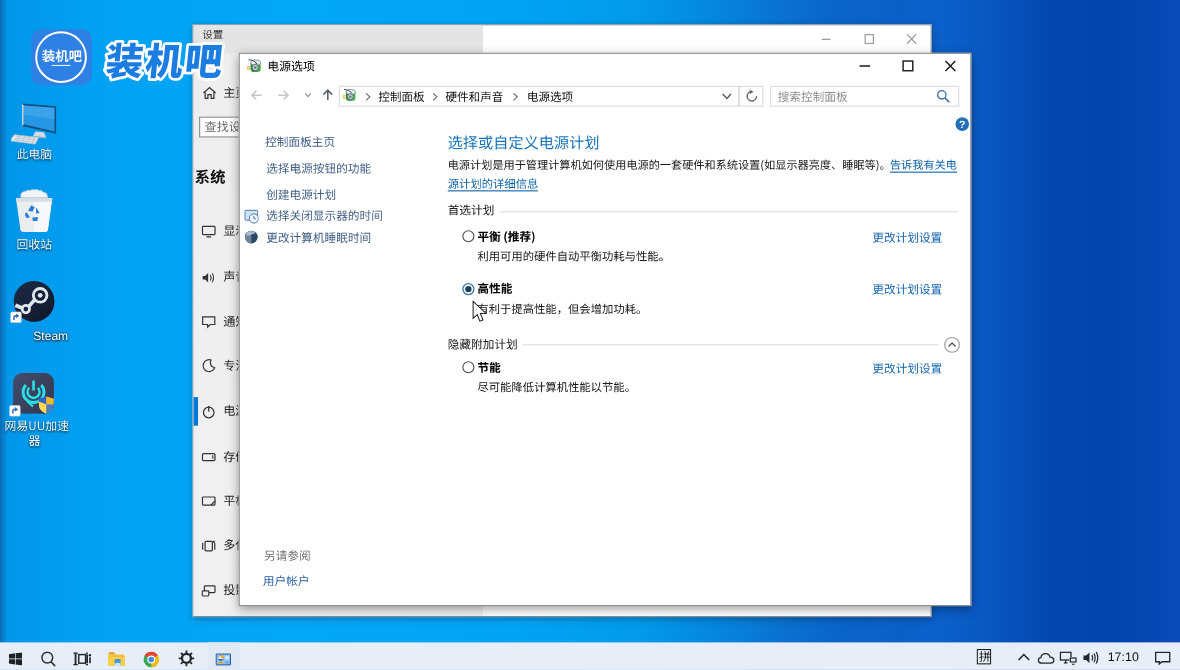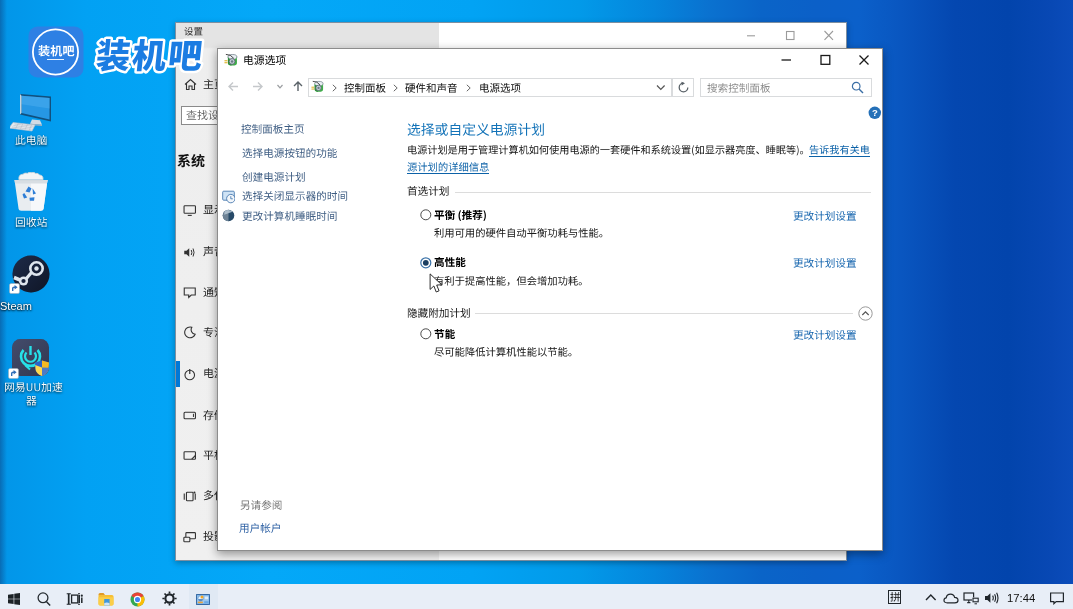--- a/index.html
+++ b/index.html
@@ -55,21 +55,21 @@
   <circle cx="24.5" cy="13.5" r="2.2" fill="#dfe6ee"></circle>
   <circle cx="11.5" cy="26" r="4.6" fill="#dfe6ee"></circle>
   <path d="M2 22.5 L12.5 26.8" stroke="#dfe6ee" stroke-width="3.6" fill="none"></path>
   <path d="M13.5 24.5 L19.5 17.5" stroke="#dfe6ee" stroke-width="3.2" fill="none"></path>
   <circle cx="11.5" cy="26" r="2.1" fill="#17223c"></circle>
 </svg>
 <svg style="position:absolute;left:9px;top:283px" width="11" height="11">
       <rect x="0.5" y="0.5" width="10" height="10" rx="1.5" fill="#fff" stroke="#9aa7b5" stroke-width="0.5"></rect>
       <path d="M3 8 L3 5.2 Q3 3.4 5.2 3.4 L5.6 3.4 L5.6 2 L8.6 4.2 L5.6 6.4 L5.6 5 L5 5 Q4.4 5 4.4 5.8 L4.4 8 Z" fill="#2f6db8"></path>
     </svg>
-<div style="position:absolute;left:0px;top:299.5px;width:62px;text-align:left;font:11px 'Liberation Sans',sans-serif;color:#fff;text-shadow:0 1px 2px rgba(0,0,0,.9),0 0 2px rgba(0,0,0,.6)">Steam</div>
+<div style="position:absolute;left:0px;top:299.5px;width:62px;text-align:right;font:11px 'Liberation Sans',sans-serif;color:#fff;text-shadow:0 1px 2px rgba(0,0,0,.9),0 0 2px rgba(0,0,0,.6)">Steam</div>
 
 <svg style="position:absolute;left:11px;top:338px" width="40" height="41" viewBox="0 0 40 41">
   <rect x="1" y="1" width="37" height="37" rx="8.5" fill="#3d4460"></rect>
   <rect x="1" y="1" width="37" height="37" rx="8.5" fill="url(#uug)" opacity="0.5"></rect>
   <defs>
         <linearGradient id="uug" x1="0" y1="0" x2="1" y2="1">
           <stop offset="0" stop-color="#4a5378"></stop>
           <stop offset="1" stop-color="#262b40"></stop>
         </linearGradient>
       </defs>
@@ -412,21 +412,21 @@
 <rect x="1" y="1" width="9.6" height="7" fill="none" stroke="#20262b" stroke-width="1.2"></rect>
 <path d="M4.2 10.6 L7.4 10.6 M5.8 8 L5.8 10.6" stroke="#20262b" stroke-width="1.1"></path>
 <rect x="9" y="5.4" width="7" height="5.2" fill="#e8eef7"></rect>
 <rect x="10" y="6.2" width="5.2" height="3.6" fill="none" stroke="#20262b" stroke-width="1.1"></rect>
 <path d="M11.5 11.8 L14 11.8" stroke="#20262b" stroke-width="1"></path>
     </svg>
 <svg style="position:absolute;left:984px;top:592px" width="16" height="12" viewBox="0 0 16 12">
 <path d="M1 4 L3.4 4 L6.4 1.2 L6.4 10.8 L3.4 8 L1 8 Z" fill="#20262b"></path>
 <path d="M8.6 3.6 Q10 6 8.6 8.4 M10.6 2.2 Q12.6 6 10.6 9.8 M12.6 0.8 Q15.4 6 12.6 11.2" fill="none" stroke="#20262b" stroke-width="1.1"></path>
     </svg>
-<div style="position:absolute;left:1007px;top:591.5px;width:30px;font:11.3px 'Liberation Sans',sans-serif;color:#111">17:44</div>
+<div style="position:absolute;left:1007px;top:591.5px;width:30px;font:11.3px 'Liberation Sans',sans-serif;color:#111">17:10</div>
 <svg style="position:absolute;left:1049px;top:592px" width="16" height="13" viewBox="0 0 16 13">
 <path d="M1.6 1 L14.4 1 L14.4 9.6 L7.2 9.6 L4.9 11.7 L4.9 9.6 L1.6 9.6 Z" fill="none" stroke="#20262b" stroke-width="1.2"></path>
     </svg>
 <svg style="position:absolute;left:28px;top:26px" width="56" height="52" viewBox="0 0 56 52">
 <rect x="0.5" y="0.5" width="55" height="51" rx="9" fill="#2e80e4"></rect>
 <circle cx="27.5" cy="26" r="22.6" fill="none" stroke="#fff" stroke-width="1.8"></circle>
 </svg>
 <svg style="position:absolute;left:35.5px;top:43.2px;overflow:visible;" width="41" height="16">
       <path transform="translate(2,12.4)" d="M0.6 -9C1.1 -8.6 1.8 -8 2.1 -7.7L3 -8.6C2.6 -9 2 -9.5 1.4 -9.8ZM5.1 -4.5 5.3 -4H0.5V-2.8H4.2C3.2 -2.2 1.7 -1.7 0.3 -1.5C0.6 -1.2 0.9 -0.8 1.1 -0.4C1.7 -0.6 2.4 -0.8 3 -1V-0.8C3 -0.2 2.5 -0 2.2 0.1C2.4 0.3 2.6 0.9 2.7 1.2C3 1 3.5 0.9 6.9 0.2C6.9 -0.1 7 -0.7 7 -1L4.4 -0.5V-1.6C5 -2 5.6 -2.3 6 -2.8C7 -0.7 8.5 0.5 11.1 1C11.2 0.7 11.6 0.1 11.9 -0.2C10.9 -0.3 10 -0.6 9.3 -1C9.9 -1.3 10.6 -1.7 11.2 -2.1L10.3 -2.8H11.7V-4H7C6.9 -4.3 6.7 -4.6 6.5 -4.9ZM8.3 -1.7C7.9 -2 7.6 -2.4 7.4 -2.8H10C9.6 -2.5 8.9 -2 8.3 -1.7ZM7.4 -10.4V-8.9H4.8V-7.7H7.4V-6.2H5.1V-5H11.3V-6.2H8.9V-7.7H11.6V-8.9H8.9V-10.4ZM0.4 -6.2 0.8 -5C1.5 -5.3 2.3 -5.6 3 -5.9V-4.5H4.4V-10.4H3V-7.2C2 -6.8 1 -6.4 0.4 -6.2Z M18.2 -9.7V-5.7C18.2 -3.9 18 -1.5 16.4 0.1C16.7 0.3 17.3 0.8 17.5 1.1C19.3 -0.7 19.6 -3.6 19.6 -5.7V-8.3H21.1V-1C21.1 0.1 21.2 0.4 21.4 0.6C21.6 0.9 22 1 22.3 1C22.5 1 22.8 1 23 1C23.2 1 23.5 0.9 23.7 0.7C23.9 0.6 24 0.4 24.1 -0C24.2 -0.4 24.2 -1.2 24.3 -1.9C23.9 -2 23.5 -2.2 23.2 -2.5C23.2 -1.7 23.2 -1.2 23.2 -0.9C23.1 -0.6 23.1 -0.5 23.1 -0.5C23 -0.4 23 -0.4 22.9 -0.4C22.9 -0.4 22.8 -0.4 22.7 -0.4C22.7 -0.4 22.6 -0.4 22.6 -0.5C22.5 -0.5 22.5 -0.7 22.5 -1V-9.7ZM14.6 -10.4V-7.8H12.7V-6.5H14.4C14 -5 13.2 -3.4 12.4 -2.4C12.7 -2 13 -1.4 13.1 -1C13.7 -1.7 14.2 -2.7 14.6 -3.8V1.1H16V-4C16.3 -3.5 16.7 -2.9 16.9 -2.5L17.7 -3.7C17.4 -4 16.4 -5.3 16 -5.7V-6.5H17.5V-7.8H16V-10.4Z M25.2 -9.3V-1H26.5V-2.1H28.9V-9.3ZM26.5 -8H27.5V-3.5H26.5ZM31.1 -8.3H32V-4.9H31.1ZM29.6 -9.6V-1.3C29.6 0.5 30.1 0.9 31.7 0.9C32.1 0.9 33.9 0.9 34.3 0.9C35.7 0.9 36.1 0.3 36.3 -1.4C35.9 -1.5 35.3 -1.7 35 -2C34.9 -0.7 34.8 -0.5 34.2 -0.5C33.8 -0.5 32.2 -0.5 31.9 -0.5C31.2 -0.5 31.1 -0.5 31.1 -1.3V-3.6H34.4V-2.9H35.8V-9.6ZM34.4 -4.9H33.4V-8.3H34.4Z" fill="#fff"></path>
     </svg>

